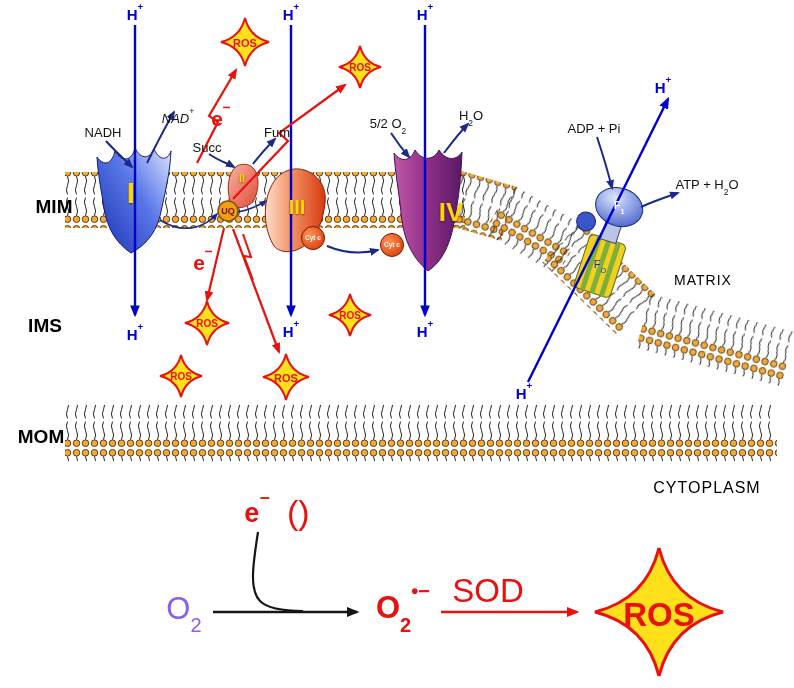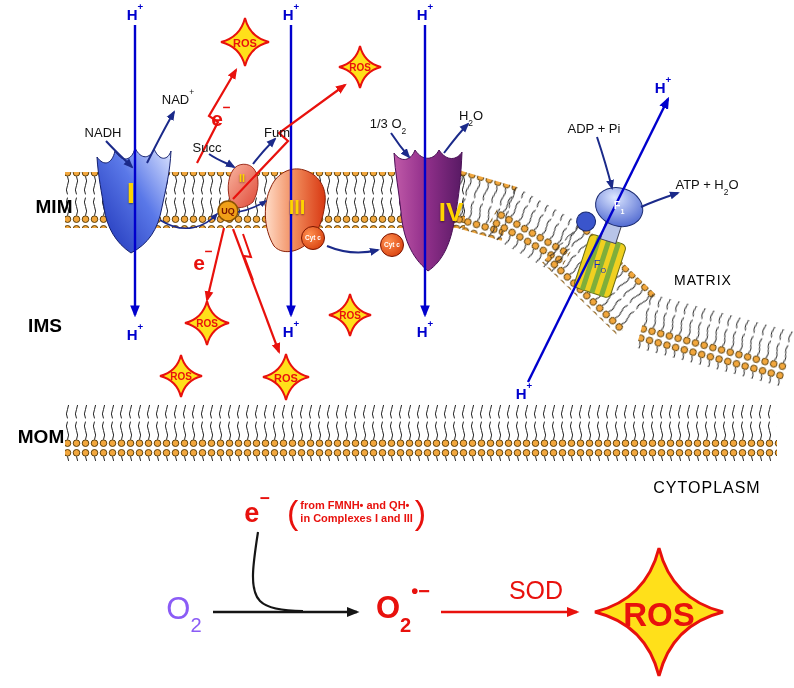--- a/index.html
+++ b/index.html
@@ -177,24 +177,24 @@
 <div class="lbl c-blue" style="left:135px;top:14px;"><span>H</span><sup>+</sup></div>
 <div class="lbl c-blue" style="left:291px;top:14px;"><span>H</span><sup>+</sup></div>
 <div class="lbl c-blue" style="left:425px;top:14px;"><span>H</span><sup>+</sup></div>
 <div class="lbl c-blue" style="left:135px;top:334px;"><span>H</span><sup>+</sup></div>
 <div class="lbl c-blue" style="left:291px;top:331px;"><span>H</span><sup>+</sup></div>
 <div class="lbl c-blue" style="left:425px;top:331px;"><span>H</span><sup>+</sup></div>
 <div class="lbl c-blue" style="left:663px;top:87px;"><span>H</span><sup>+</sup></div>
 <div class="lbl c-blue" style="left:524px;top:393px;"><span>H</span><sup>+</sup></div>
 
 <div class="lbl" style="left:103px;top:132px;"><span>NADH</span></div>
-<div class="lbl" style="left:178px;top:99px;"><span>NAD</span><sup>+</sup></div>
+<div class="lbl" style="left:178px;top:118px;font-style:italic;"><span>NAD</span><sup>+</sup></div>
 <div class="lbl" style="left:207px;top:147px;"><span>Succ</span></div>
 <div class="lbl" style="left:277px;top:132px;"><span>Fum</span></div>
-<div class="lbl" style="left:388px;top:125px;"><span>1/3 O</span><sub>2</sub></div>
+<div class="lbl" style="left:388px;top:125px;"><span>5/2 O</span><sub>2</sub></div>
 <div class="lbl" style="left:471px;top:117px;"><span>H</span><sub>2</sub><span>O</span></div>
 <div class="lbl" style="left:594px;top:128px;"><span>ADP + Pi</span></div>
 <div class="lbl" style="left:707px;top:186px;"><span>ATP + H</span><sub>2</sub><span>O</span></div>
 
 <div class="lbl region" style="left:38px;top:206px;margin-left:16px;"><span>MIM</span></div>
 <div class="lbl region" style="left:45px;top:325px;"><span>IMS</span></div>
 <div class="lbl region" style="left:41px;top:436px;"><span>MOM</span></div>
 <div class="lbl region-plain" style="left:703px;top:280px;"><span>MATRIX</span></div>
 <div class="lbl region-plain" style="left:707px;top:488px;font-size:16px;"><span>CYTOPLASM</span></div>
 
@@ -215,23 +215,19 @@
 <div class="lbl ros-text" style="left:360px;top:68px;"><span>ROS</span></div>
 <div class="lbl ros-text" style="left:207px;top:324px;"><span>ROS</span></div>
 <div class="lbl ros-text" style="left:350px;top:316px;"><span>ROS</span></div>
 <div class="lbl ros-text" style="left:181px;top:377px;"><span>ROS</span></div>
 <div class="lbl ros-text" style="left:286px;top:378px;font-size:11px;"><span>ROS</span></div>
 <div class="lbl ros-text" style="left:659px;top:614px;font-size:33px;"><span>ROS</span></div>
 
 <div class="lbl c-red" style="left:257px;top:512px;font-size:27px;"><span>e</span><sup>−</sup></div>
 <div class="lbl note" style="left:287px;top:498px;">
   <span class="paren">(</span>
-  <span class="note-lines">
-    <span>from FMNH• and QH•</span>
-    <span>in Complexes I and III</span>
-  </span>
   <span class="paren">)</span>
 </div>
 <div class="lbl" style="left:184px;top:611px;font-size:31px;color:#8b5cf6;"><span>O</span><sub>2</sub></div>
 <div class="lbl c-red" style="left:403px;top:609px;font-size:31px;font-weight:bold;color:#e8110d;"><span>O</span><sub>2</sub><sup>•−</sup></div>
-<div class="lbl c-red" style="left:536px;top:590px;font-size:25px;font-weight:normal;color:#e8110d;text-align:center;"><span>SOD</span></div>
+<div class="lbl c-red" style="left:488px;top:590px;font-size:33px;font-weight:normal;color:#e8110d;text-align:center;"><span>SOD</span></div>
 
 </div>
 
 </body></html>

